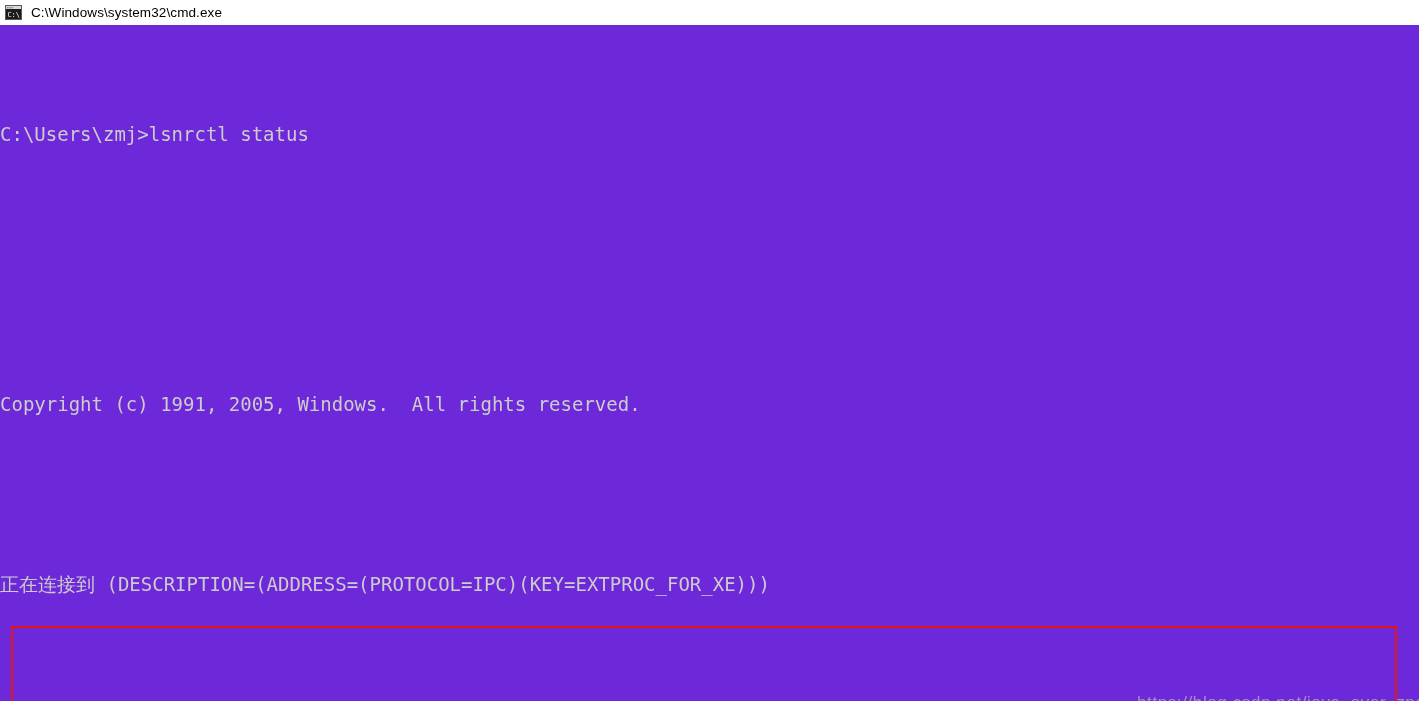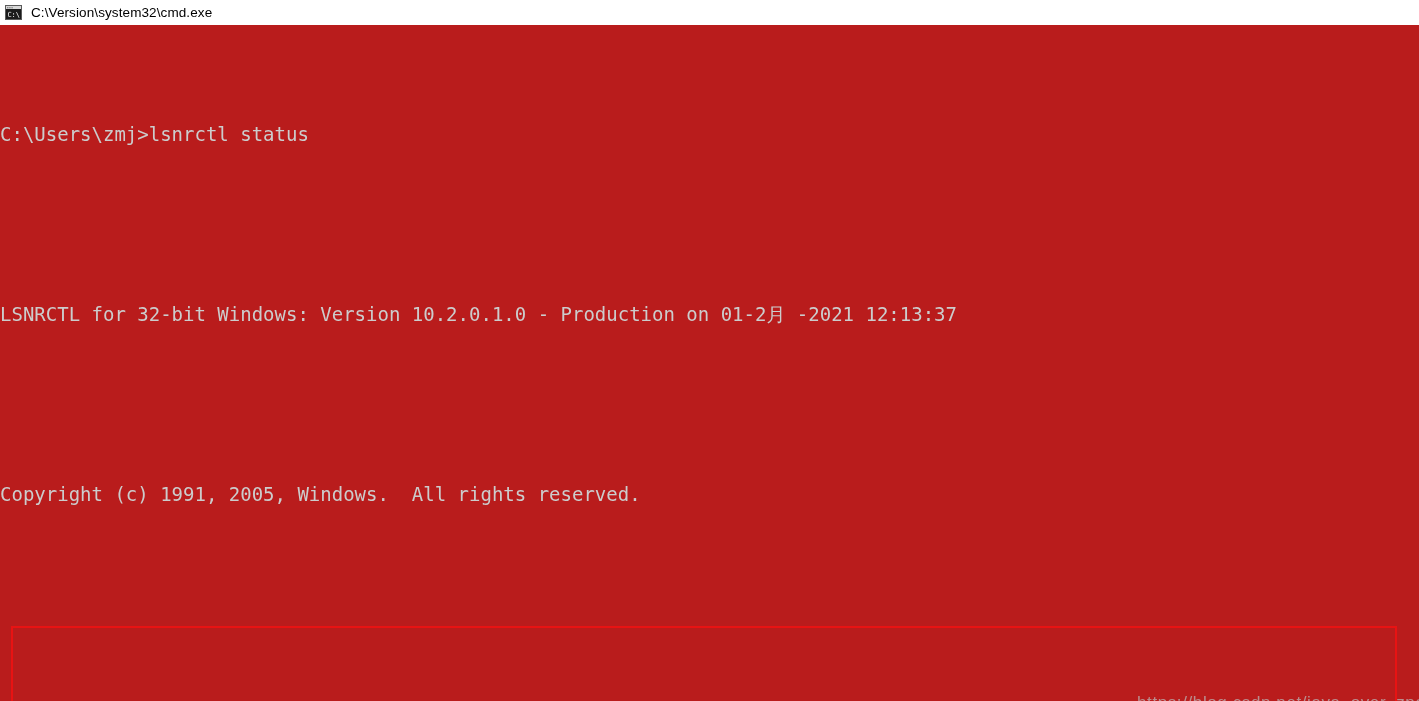--- a/index.html
+++ b/index.html
@@ -108,33 +108,33 @@
         <rect x="1" y="1" width="15" height="3" fill="#d8d8d8"></rect>
         <g fill="#8a8a8a">
           <rect x="2" y="2" width="1.4" height="1.4"></rect>
           <rect x="4.2" y="2" width="1.4" height="1.4"></rect>
           <rect x="6.4" y="2" width="1.4" height="1.4"></rect>
         </g>
         <rect x="1" y="4" width="15" height="10" fill="#1b1b1b"></rect>
         <text x="2.4" y="11.6" font-family="DejaVu Sans Mono, monospace" font-size="7" fill="#f2f2f2">C:\</text>
       </svg>
     </span>
-    <span class="tb-title" style="color: rgb(0, 0, 0);">C:\Version\system32\cmd.exe</span>
+    <span class="tb-title" style="color: rgb(0, 0, 0);">C:\Windows\system32\cmd.exe</span>
   </div>
 
-  <div id="console" style="background: #b91c1c;">
+  <div id="console" style="background: #6d28d9;">
 
     <div class="term" style="color: rgb(204, 204, 204);">
 
       <div class="line">C:\Users\zmj&gt;lsnrctl status</div>
       <div class="blank"></div>
-      <div class="line">LSNRCTL for 32-bit Windows: Version 10.2.0.1.0 - Production on 01-2月 -2021 12:13:37</div>
       <div class="blank"></div>
       <div class="line">Copyright (c) 1991, 2005, Windows.  All rights reserved.</div>
       <div class="blank"></div>
+      <div class="line">正在连接到 (DESCRIPTION=(ADDRESS=(PROTOCOL=IPC)(KEY=EXTPROC_FOR_XE)))</div>
       
       
 
       
       
       
       
       
       
       

